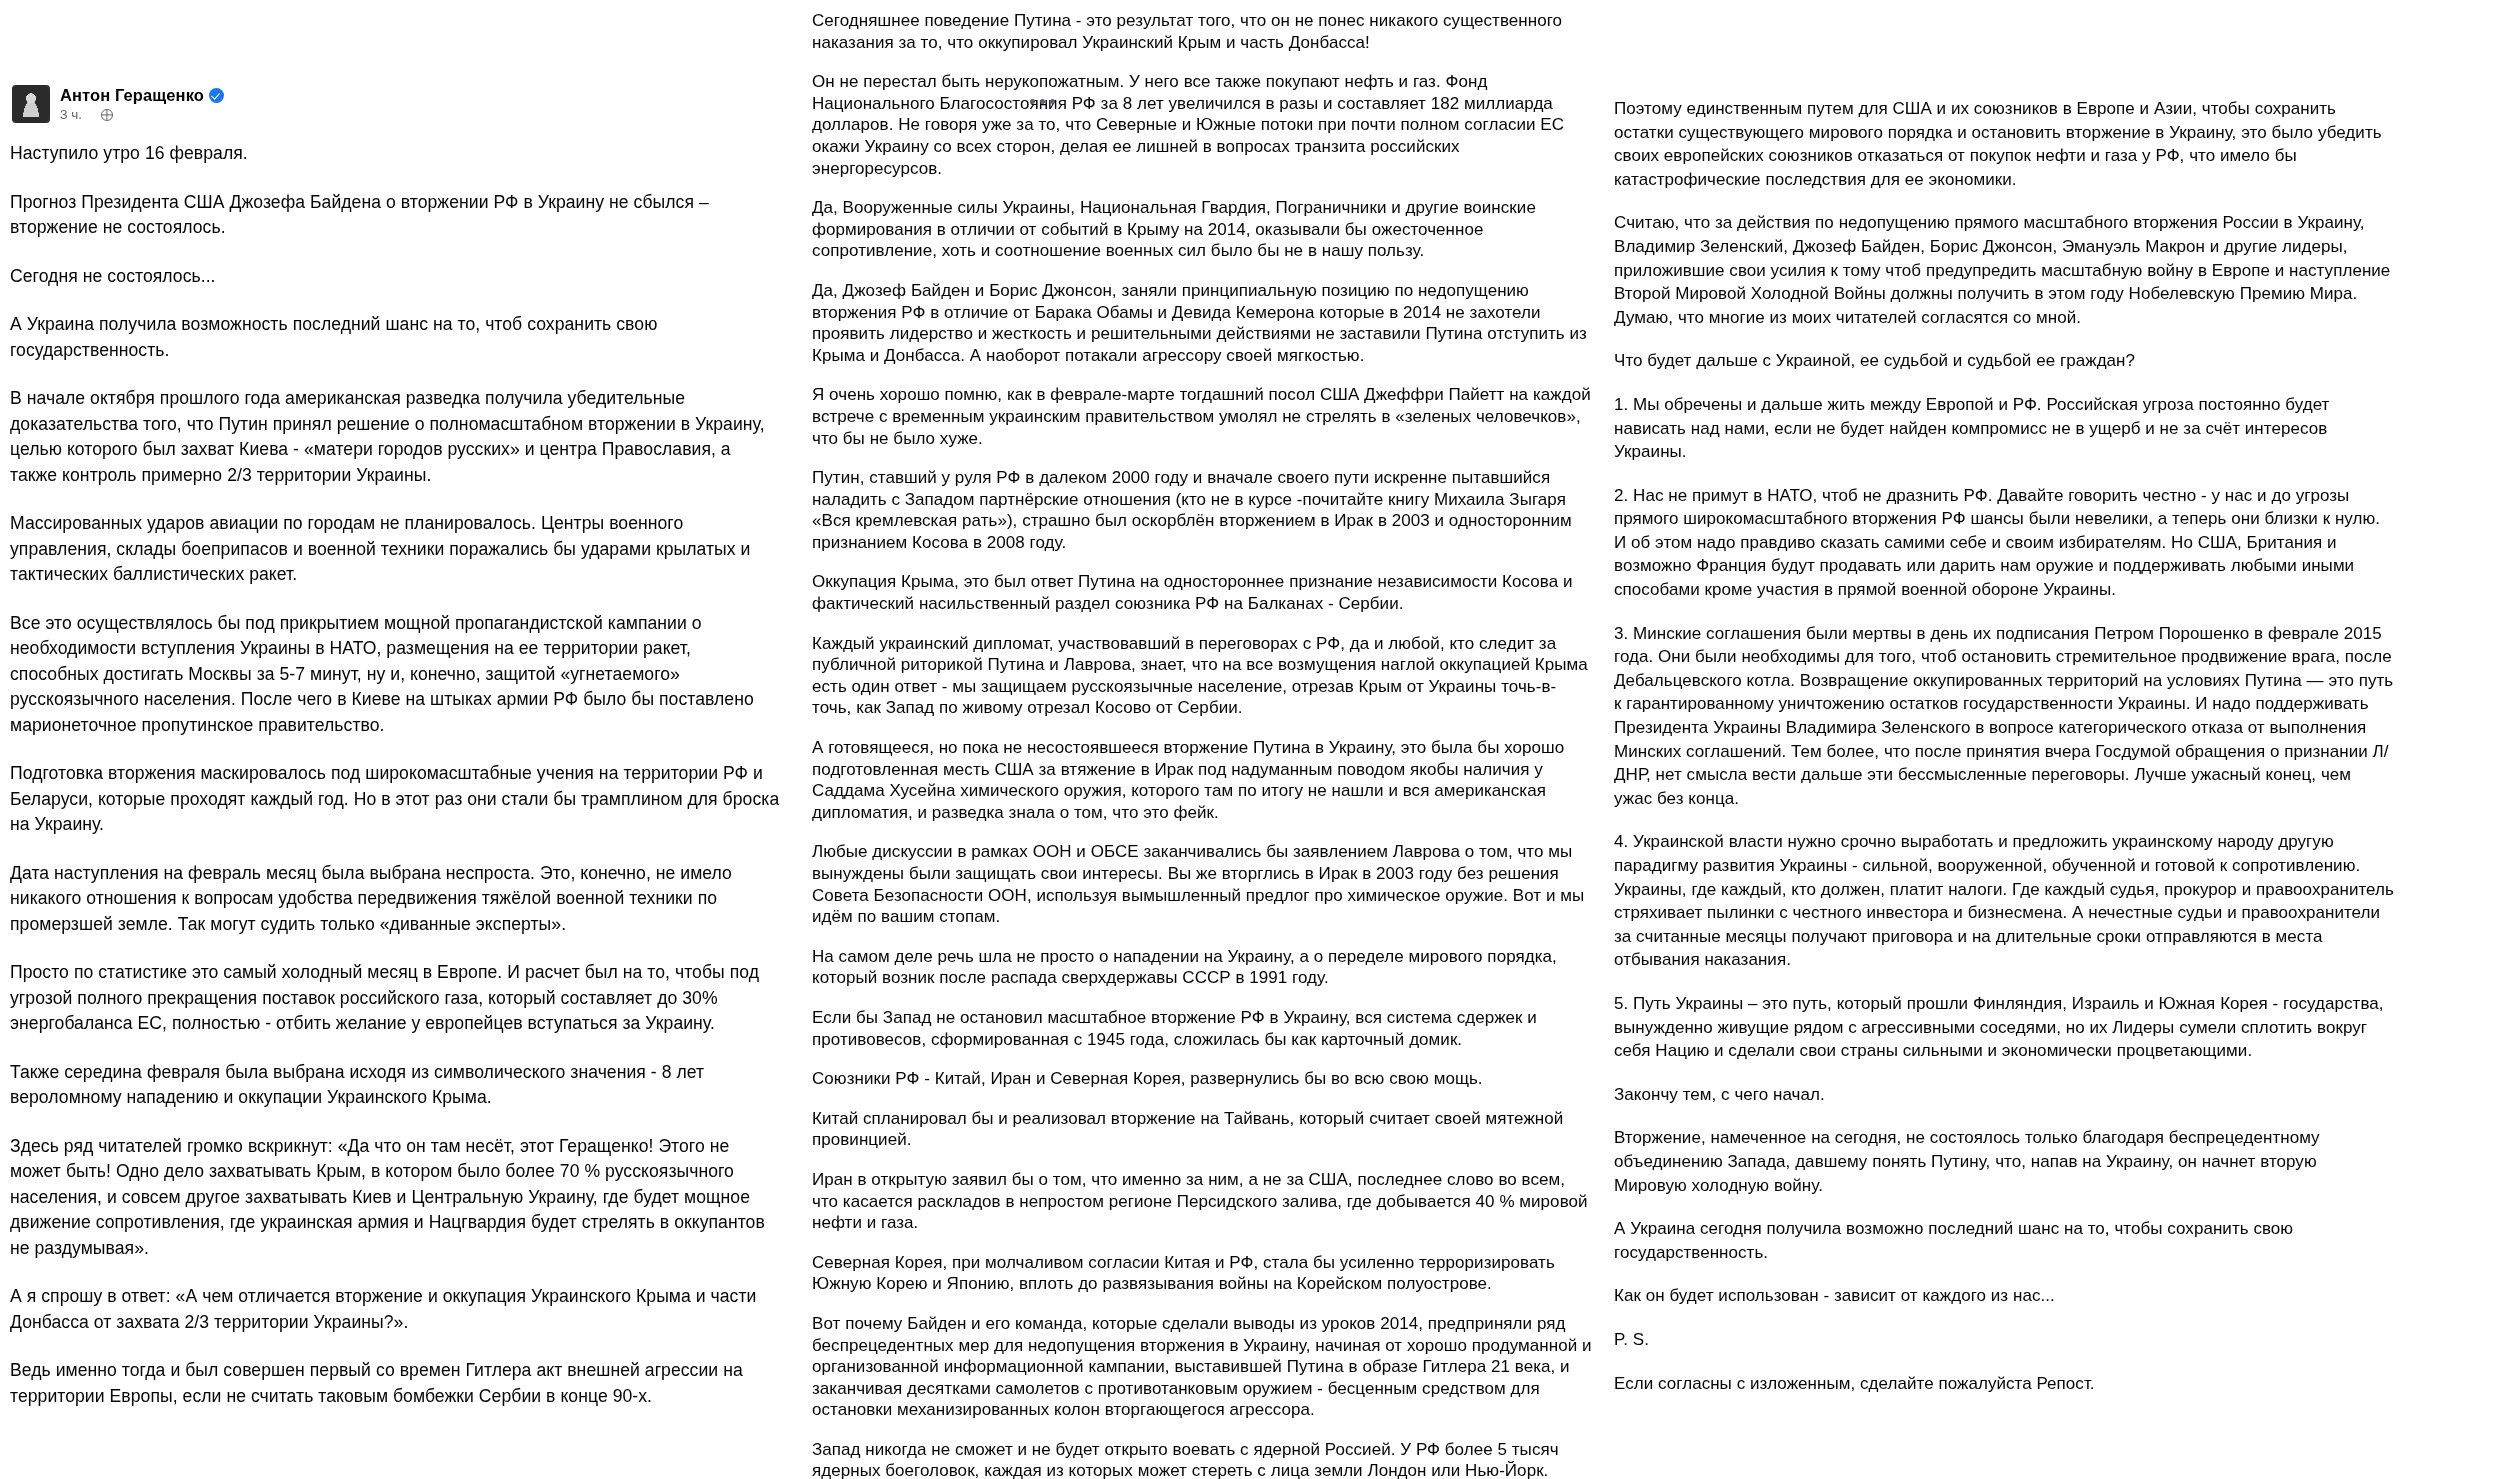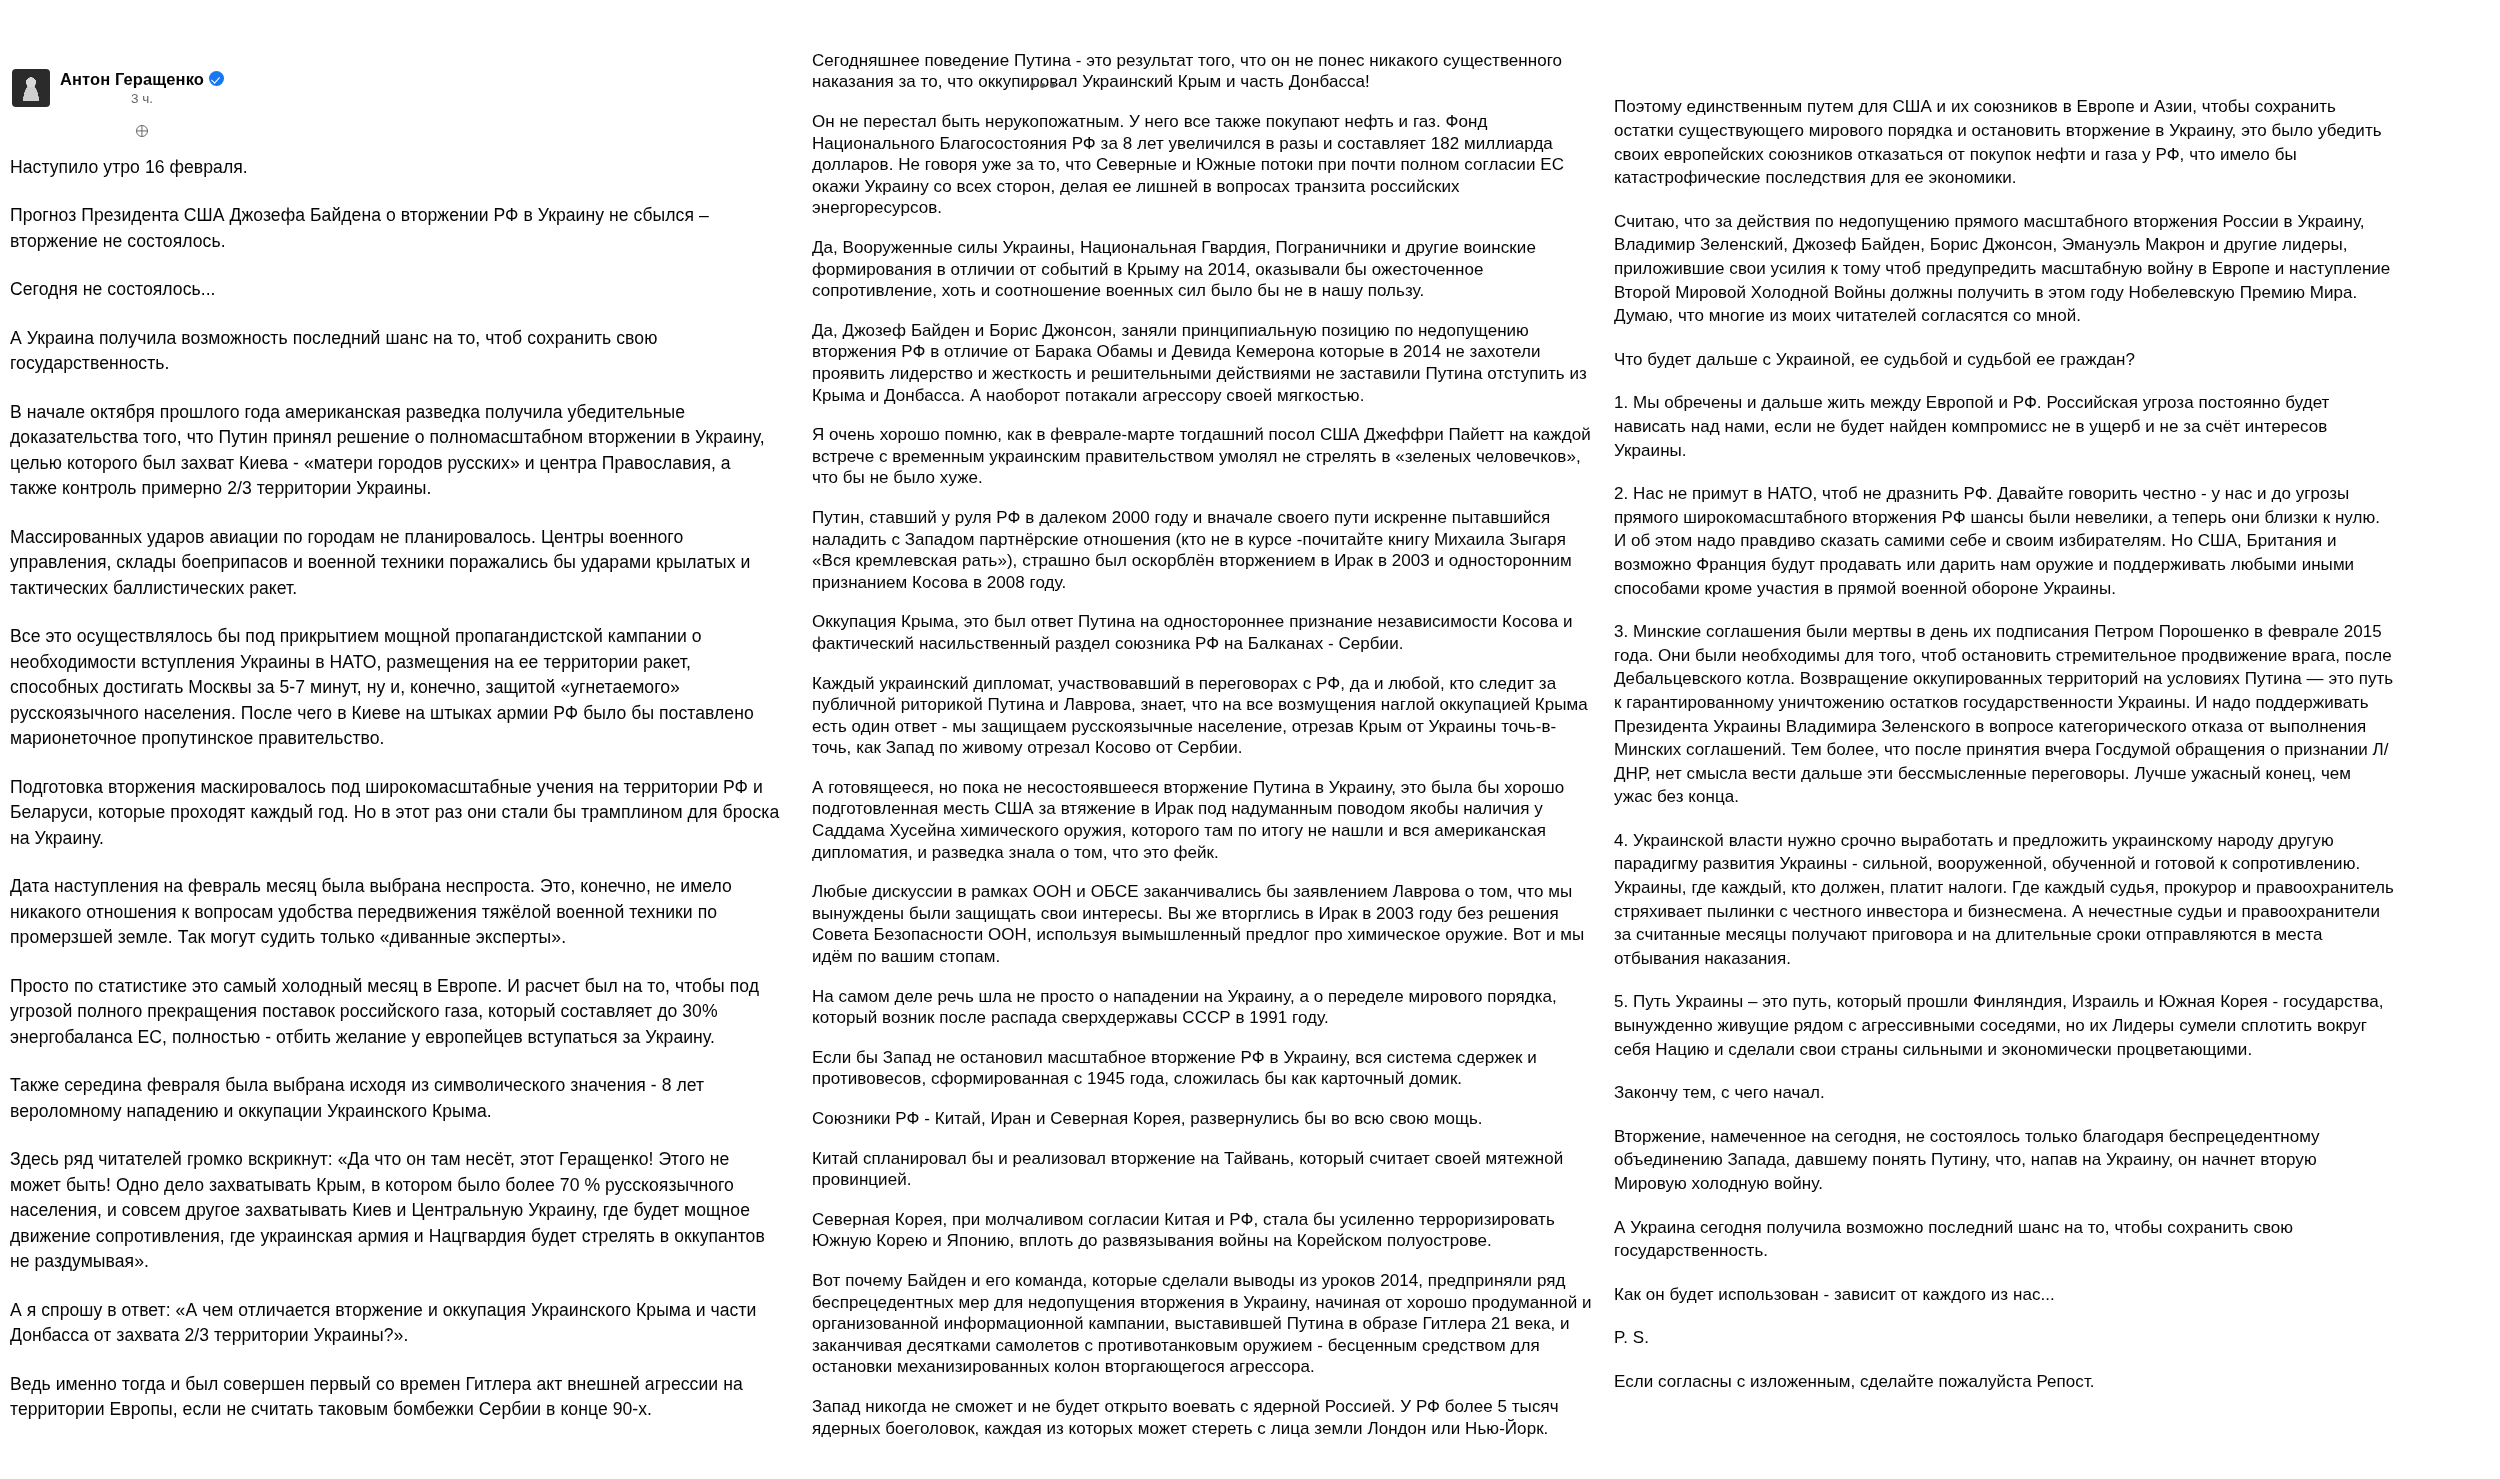--- a/index.html
+++ b/index.html
@@ -98,21 +98,20 @@
     border-width: 0 1.8px 1.8px 0;
     transform: rotate(42deg);
   }
   .meta-line {
     font-size: 13.5px;
     color: #65676b;
     margin-top: 2px;
     display: flex;
     align-items: center;
     gap: 19px;
-    flex-direction: column;
   }
   .globe-icon {
     display: inline-block;
     width: 12px;
     height: 12px;
     border: 1.2px solid #65676b;
     border-radius: 50%;
     position: relative;
     box-sizing: border-box;
   }
@@ -219,20 +218,21 @@
     <p class="para">Я очень хорошо помню, как в феврале-марте тогдашний посол США Джеффри Пайетт на каждой встрече с временным украинским правительством умолял не стрелять в «зеленых человечков», что бы не было хуже.</p>
     <p class="para">Путин, ставший у руля РФ в далеком 2000 году и вначале своего пути искренне пытавшийся наладить с Западом партнёрские отношения (кто не в курсе -почитайте книгу Михаила Зыгаря «Вся кремлевская рать»), страшно был оскорблён вторжением в Ирак в 2003 и односторонним признанием Косова в 2008 году.</p>
     <p class="para">Оккупация Крыма, это был ответ Путина на одностороннее признание независимости Косова и фактический насильственный раздел союзника РФ на Балканах - Сербии.</p>
     <p class="para">Каждый украинский дипломат, участвовавший в переговорах с РФ, да и любой, кто следит за публичной риторикой Путина и Лаврова, знает, что на все возмущения наглой оккупацией Крыма есть один ответ - мы защищаем русскоязычные население, отрезав Крым от Украины точь-в-точь, как Запад по живому отрезал Косово от Сербии.</p>
     <p class="para">А готовящееся, но пока не несостоявшееся вторжение Путина в Украину, это была бы хорошо подготовленная месть США за втяжение в Ирак под надуманным поводом якобы наличия у Саддама Хусейна химического оружия, которого там по итогу не нашли и вся американская дипломатия, и разведка знала о том, что это фейк.</p>
     <p class="para">Любые дискуссии в рамках ООН и ОБСЕ заканчивались бы заявлением Лаврова о том, что мы вынуждены были защищать свои интересы. Вы же вторглись в Ирак в 2003 году без решения Совета Безопасности ООН, используя вымышленный предлог про химическое оружие.  Вот и мы идём по вашим стопам.</p>
     <p class="para">На самом деле речь шла не просто о нападении на Украину, а о переделе мирового порядка, который возник после распада сверхдержавы СССР в 1991 году.</p>
     <p class="para">Если бы Запад не остановил масштабное вторжение РФ в Украину, вся система сдержек и противовесов, сформированная с 1945 года, сложилась бы как карточный домик.</p>
     <p class="para">Союзники РФ - Китай, Иран и Северная Корея, развернулись бы во всю свою мощь.</p>
     <p class="para">Китай спланировал бы и реализовал вторжение на Тайвань, который считает своей мятежной провинцией.</p>
+    <p class="para">Иран в открытую заявил бы о том, что именно за ним, а не за США, последнее слово во всем, что касается раскладов в непростом регионе Персидского залива, где добывается 40 % мировой нефти и газа.</p>
     <p class="para">Северная Корея, при молчаливом согласии Китая и РФ, стала бы усиленно терроризировать Южную Корею и Японию, вплоть до развязывания войны на Корейском полуострове.</p>
     <p class="para">Вот почему Байден и его команда, которые сделали выводы из уроков 2014, предприняли ряд беспрецедентных мер для недопущения вторжения в Украину, начиная от хорошо продуманной и организованной информационной кампании, выставившей Путина в образе Гитлера 21 века, и заканчивая десятками самолетов с противотанковым оружием - бесценным средством для остановки механизированных колон вторгающегося агрессора.</p>
     <p class="para">Запад никогда не сможет и не будет открыто воевать с ядерной Россией. У РФ более 5 тысяч ядерных боеголовок, каждая из которых может стереть с лица земли Лондон или Нью-Йорк.</p>
   </div>
 
   <div class="col col-3">
     <p class="para">Поэтому единственным путем для США и их союзников в Европе и Азии, чтобы сохранить остатки существующего мирового порядка и остановить вторжение в Украину, это было убедить своих европейских союзников отказаться от покупок нефти и газа у РФ, что имело бы катастрофические последствия для ее экономики.</p>
     <p class="para">Считаю, что за действия по недопущению прямого масштабного вторжения России в Украину, Владимир Зеленский, Джозеф Байден, Борис Джонсон, Эмануэль Макрон и другие лидеры, приложившие свои усилия к тому чтоб предупредить масштабную войну в Европе  и наступление Второй Мировой Холодной Войны должны получить в этом году Нобелевскую Премию Мира. Думаю, что многие из моих читателей согласятся со мной.</p>
     <p class="para">Что будет дальше с Украиной, ее судьбой и судьбой ее граждан?</p>
     <p class="para">1. Мы обречены и дальше жить между Европой и РФ. Российская угроза постоянно будет нависать над нами, если не будет найден компромисс не в ущерб и не за счёт интересов Украины.</p>

